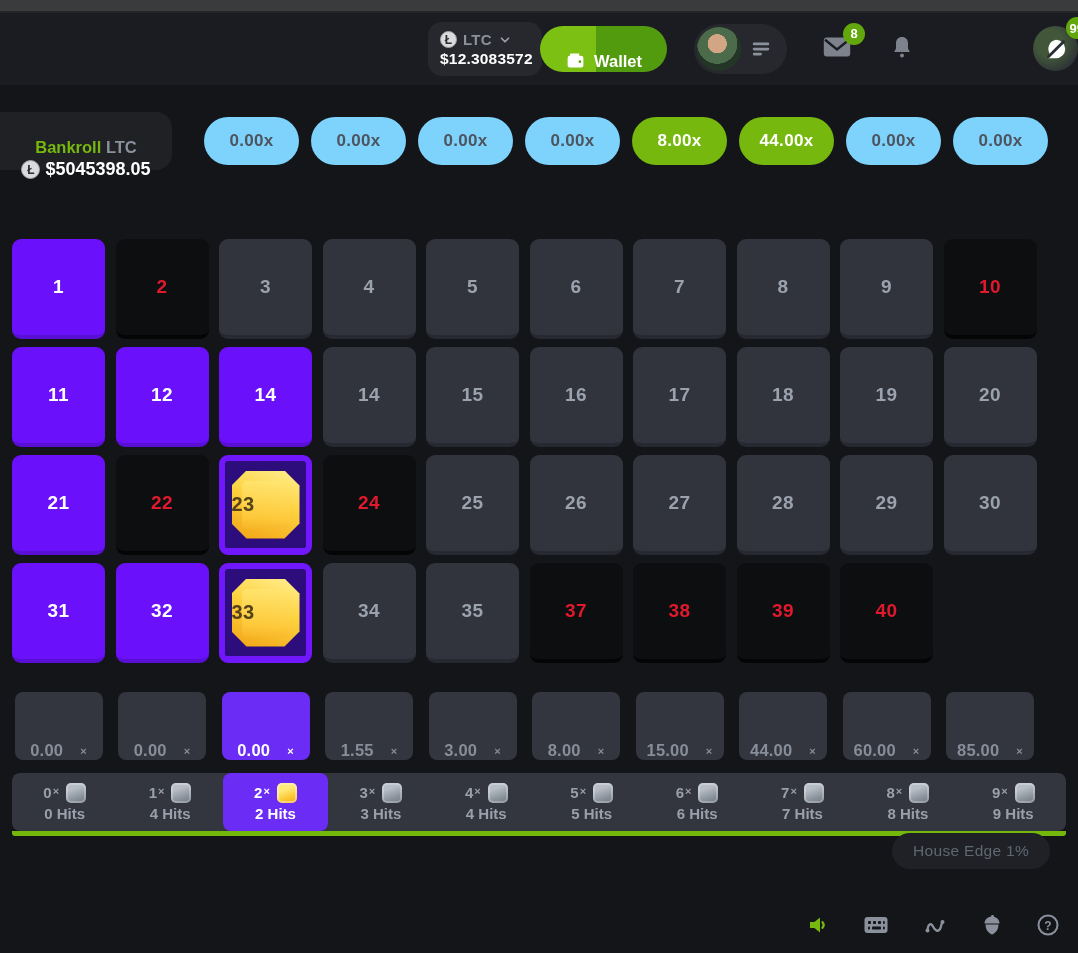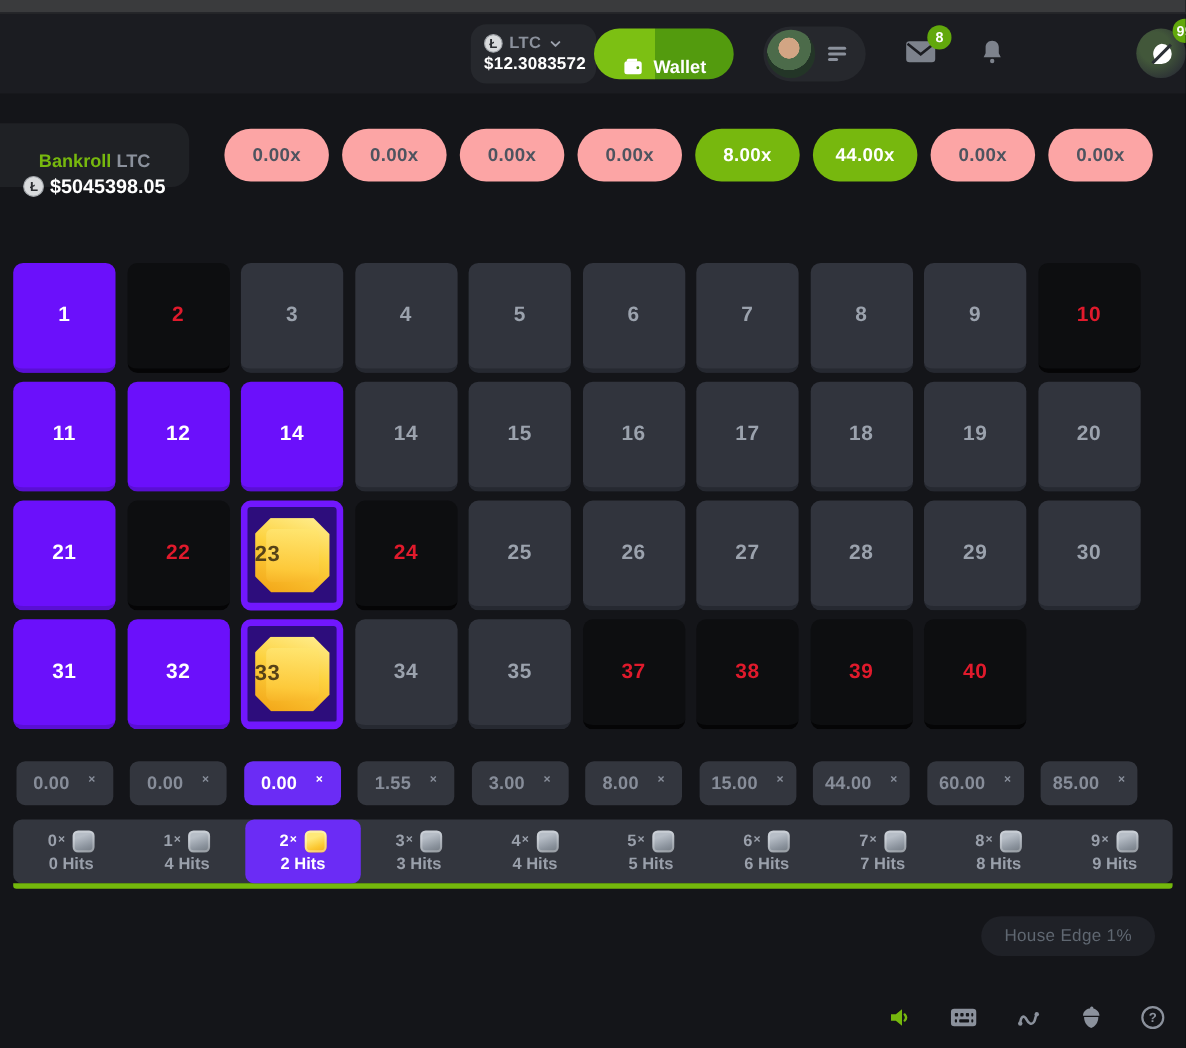--- a/index.html
+++ b/index.html
@@ -41,21 +41,21 @@
 
   
   .bank-row{display:flex;align-items:center;margin-top:27px;height:58px;}
   .bankroll-pill{width:172px;height:58px;background:#1f2125;border-radius:0 16px 16px 0;
       display:flex;flex-direction:column;align-items:center;justify-content:center;}
   .bank-line1{font-size:16.5px;font-weight:700;margin-top:36px;}
   .bank-label{color:#77b80e;}
   .bank-cur{color:#8b919c;}
   .bank-line2{display:flex;align-items:center;gap:5px;color:#fff;font-weight:700;font-size:18px;margin-top:2px;}
   .recent{display:flex;gap:12px;margin-left:32px;}
-  .rpill{width:95px;height:48px;border-radius:24px;background:#fca5a5;color:#4e545f;font-weight:700;
+  .rpill{width:95px;height:48px;border-radius:24px;background:#7dd3fc;color:#4e545f;font-weight:700;
       font-size:17px;display:flex;align-items:center;justify-content:center;letter-spacing:.3px;}
   .rpill.win{background:#77b80e;color:#fff;}
 
   
   .grid{margin:69px 0 0 12px;display:grid;grid-template-columns:repeat(10,93px);column-gap:10.5px;row-gap:8px;}
   .tile{box-sizing:border-box;width:93px;height:100px;border-radius:9px;display:flex;align-items:center;
       justify-content:center;font-size:19px;font-weight:600;letter-spacing:.5px;cursor:pointer;
       border-bottom:4px solid transparent;}
   .tile.default{background:#31343d;border-bottom-color:#262931;color:#9ba2ad;}
   .tile.selected{background:#6b10fb;border-bottom-color:#5a0fd4;color:#fff;}
@@ -63,22 +63,22 @@
   .tile.hit{background:#2d0d7c;border:6px solid #7117fe;border-bottom-width:7px;}
   .gem{position:relative;width:68px;height:68px;display:flex;align-items:center;
       clip-path:polygon(22% 0,78% 0,100% 22%,100% 78%,78% 100%,22% 100%,0 78%,0 22%);
       background:linear-gradient(200deg,#ffef92 0%,#fdd23f 45%,#f2a315 100%);}
   .gem::before{content:"";position:absolute;inset:10px;border-radius:5px;
       background:linear-gradient(185deg,#ffe671,#fdc93a 75%,#f7b427);}
   .gem-num{position:relative;z-index:1;color:#564218;font-size:20px;font-weight:600;}
 
   
   .payouts{margin:29px 0 0 12px;display:grid;grid-template-columns:repeat(10,93px);column-gap:10.5px;}
-  .ppill{justify-self:center;width:88px;height:40px;border-radius:8px;background:#33363e;color:#878d99;
-      font-weight:700;font-size:16.5px;display:flex;align-items:center;justify-content:center;letter-spacing:.2px;gap:16px;}
+  .ppill{justify-self:center;width:88px;height:68px;border-radius:8px;background:#33363e;color:#878d99;
+      font-weight:700;font-size:16.5px;display:flex;align-items:flex-end;justify-content:center;letter-spacing:.2px;gap:16px;}
   .ppill .x{font-size:11px;position:relative;top:-3px;margin-left:1px;}
   .ppill.sel{background:#6b2cf5;color:#fff;}
 
   
   .hitsbar{margin:13px 12px 0;height:58px;background:#33363e;border-radius:8px;
       display:grid;grid-template-columns:repeat(10,1fr);}
   .hcell{display:flex;flex-direction:column;align-items:center;justify-content:center;gap:2px;
       color:#9aa0ab;font-weight:700;font-size:15px;border-radius:8px;}
   .hcell.sel{background:#6b2cf5;color:#fff;}
   .hline1{display:flex;align-items:center;}

